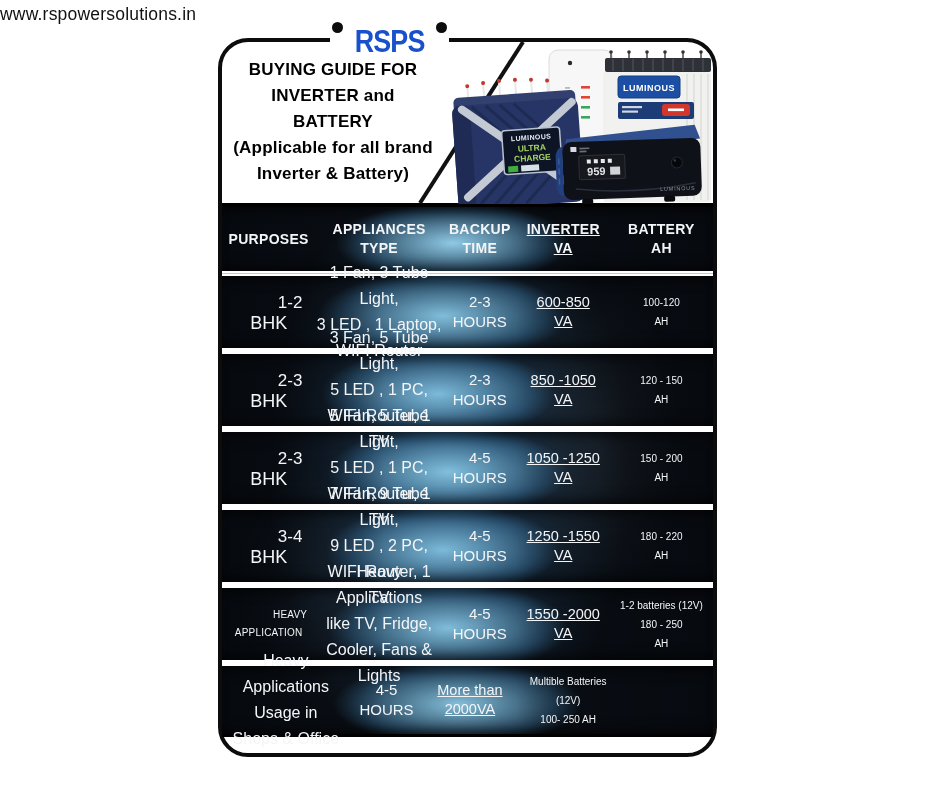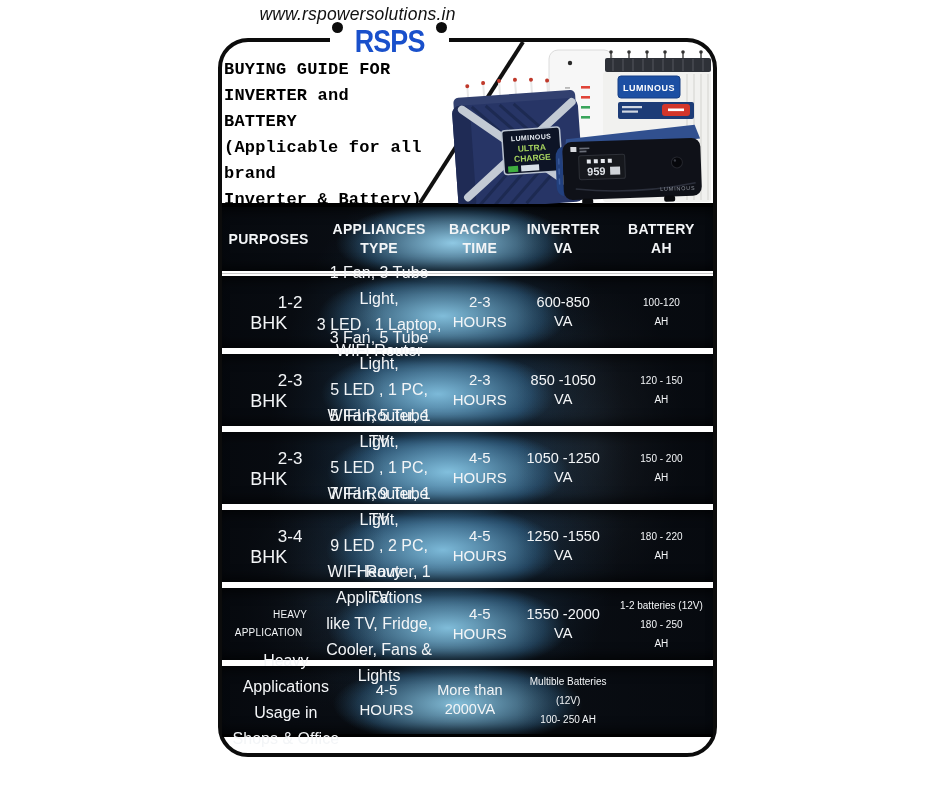--- a/index.html
+++ b/index.html
@@ -2,40 +2,40 @@
 <html><head>
 <meta charset="utf-8">
 <style>
   * { margin:0; padding:0; box-sizing:border-box; }
   html,body { background:#ffffff; }
   .page {
     position:relative; width:940px; height:788px; background:#fff;
     font-family:"Liberation Sans", sans-serif; overflow:hidden;
   }
   .site-url {
-    position:absolute; top:4px; left:0; width:715px; text-align:center;
-    font-size:17.5px; color:#111; letter-spacing:.2px;font-style:italic;
+    position:absolute; top:4px; left:0; width:715px; text-align:left;
+    font-size:17.5px; color:#111; letter-spacing:.2px;
   }
   .card {
     position:absolute; left:218px; top:38px; width:499px; height:719px;
     background:#fff; border:4px solid #0c0c0c; border-radius:30px; z-index:1;
   }
   .logo {
     position:absolute; left:330px; top:22px; height:38px; z-index:6;
     display:flex; gap:5px; background:#fff; padding:0 2px;
   }
   .logo .dot { width:11px; height:11px; border-radius:50%; background:#0c0c0c; }
   .logo .logo-text {
     font-size:32px; font-weight:800; color:#1950cb; letter-spacing:-1px;
     transform:scaleX(.84); transform-origin:center; line-height:38px;
   }
   .card-title {
     position:absolute; left:224px; top:57px; width:218px; z-index:3;
-    font-size:17px; font-weight:700; color:#000;
-    line-height:26px; white-space:pre-line; letter-spacing:.2px;font-family:Liberation Mono, monospace;
+    text-align:center; font-size:17px; font-weight:700; color:#000;
+    line-height:26px; white-space:pre-line; letter-spacing:.2px;
   }
   .products { position:absolute; left:415px; top:40px; z-index:4; }
   .guide-table {
     position:absolute; left:222px; top:203px; width:491px; height:534px; z-index:2;
     border-top:4px solid #000; border-bottom:3px solid #000;
     background-color:#0a0e14;
     background-image:
       linear-gradient(90deg, rgba(6,9,14,.92) 0%, rgba(6,9,14,.55) 12%, rgba(6,9,14,0) 33%, rgba(6,9,14,0) 60%, rgba(6,9,14,.5) 82%, rgba(6,9,14,.78) 100%),
       radial-gradient(ellipse 150px 52px at 47% 36px,  rgba(150,210,238,.95), rgba(70,140,190,.35) 62%, transparent 78%),
       radial-gradient(ellipse 160px 58px at 45% 109px, rgba(140,205,235,.9),  rgba(70,140,190,.35) 62%, transparent 78%),
@@ -61,21 +61,21 @@
   .c-appl { flex:0 0 26%; }
   .c-back { flex:0 0 15%; }
   .c-inv  { flex:0 0 19%; }
   .c-bat  { flex:0 0 21%; }
   .thead .cell { font-weight:700; font-size:14px; line-height:19px; letter-spacing:.3px; }
   .purp-top { font-size:17px; line-height:22px;margin-left:43px; }
   .purp-bot { font-size:18px; line-height:19px; }
   .trow.small-purpose .purp-top, .trow.small-purpose .purp-bot { font-size:10px; line-height:18px; letter-spacing:.2px; }
   .c-appl { font-size:16px; line-height:26px; }
   .c-back { font-size:15px;  line-height:20px; }
-  .c-inv  { font-size:14.5px; line-height:19px; }
+  .c-inv  { font-size:14.5px; line-height:19px;text-decoration:underline; }
   .c-bat  { font-size:10px;  line-height:19px; }
   svg text { font-family:"Liberation Sans", sans-serif; }
 </style>
 </head>
 <body>
 
 <div class="page">
 
   <div class="site-url">www.rspowersolutions.in</div>
 

